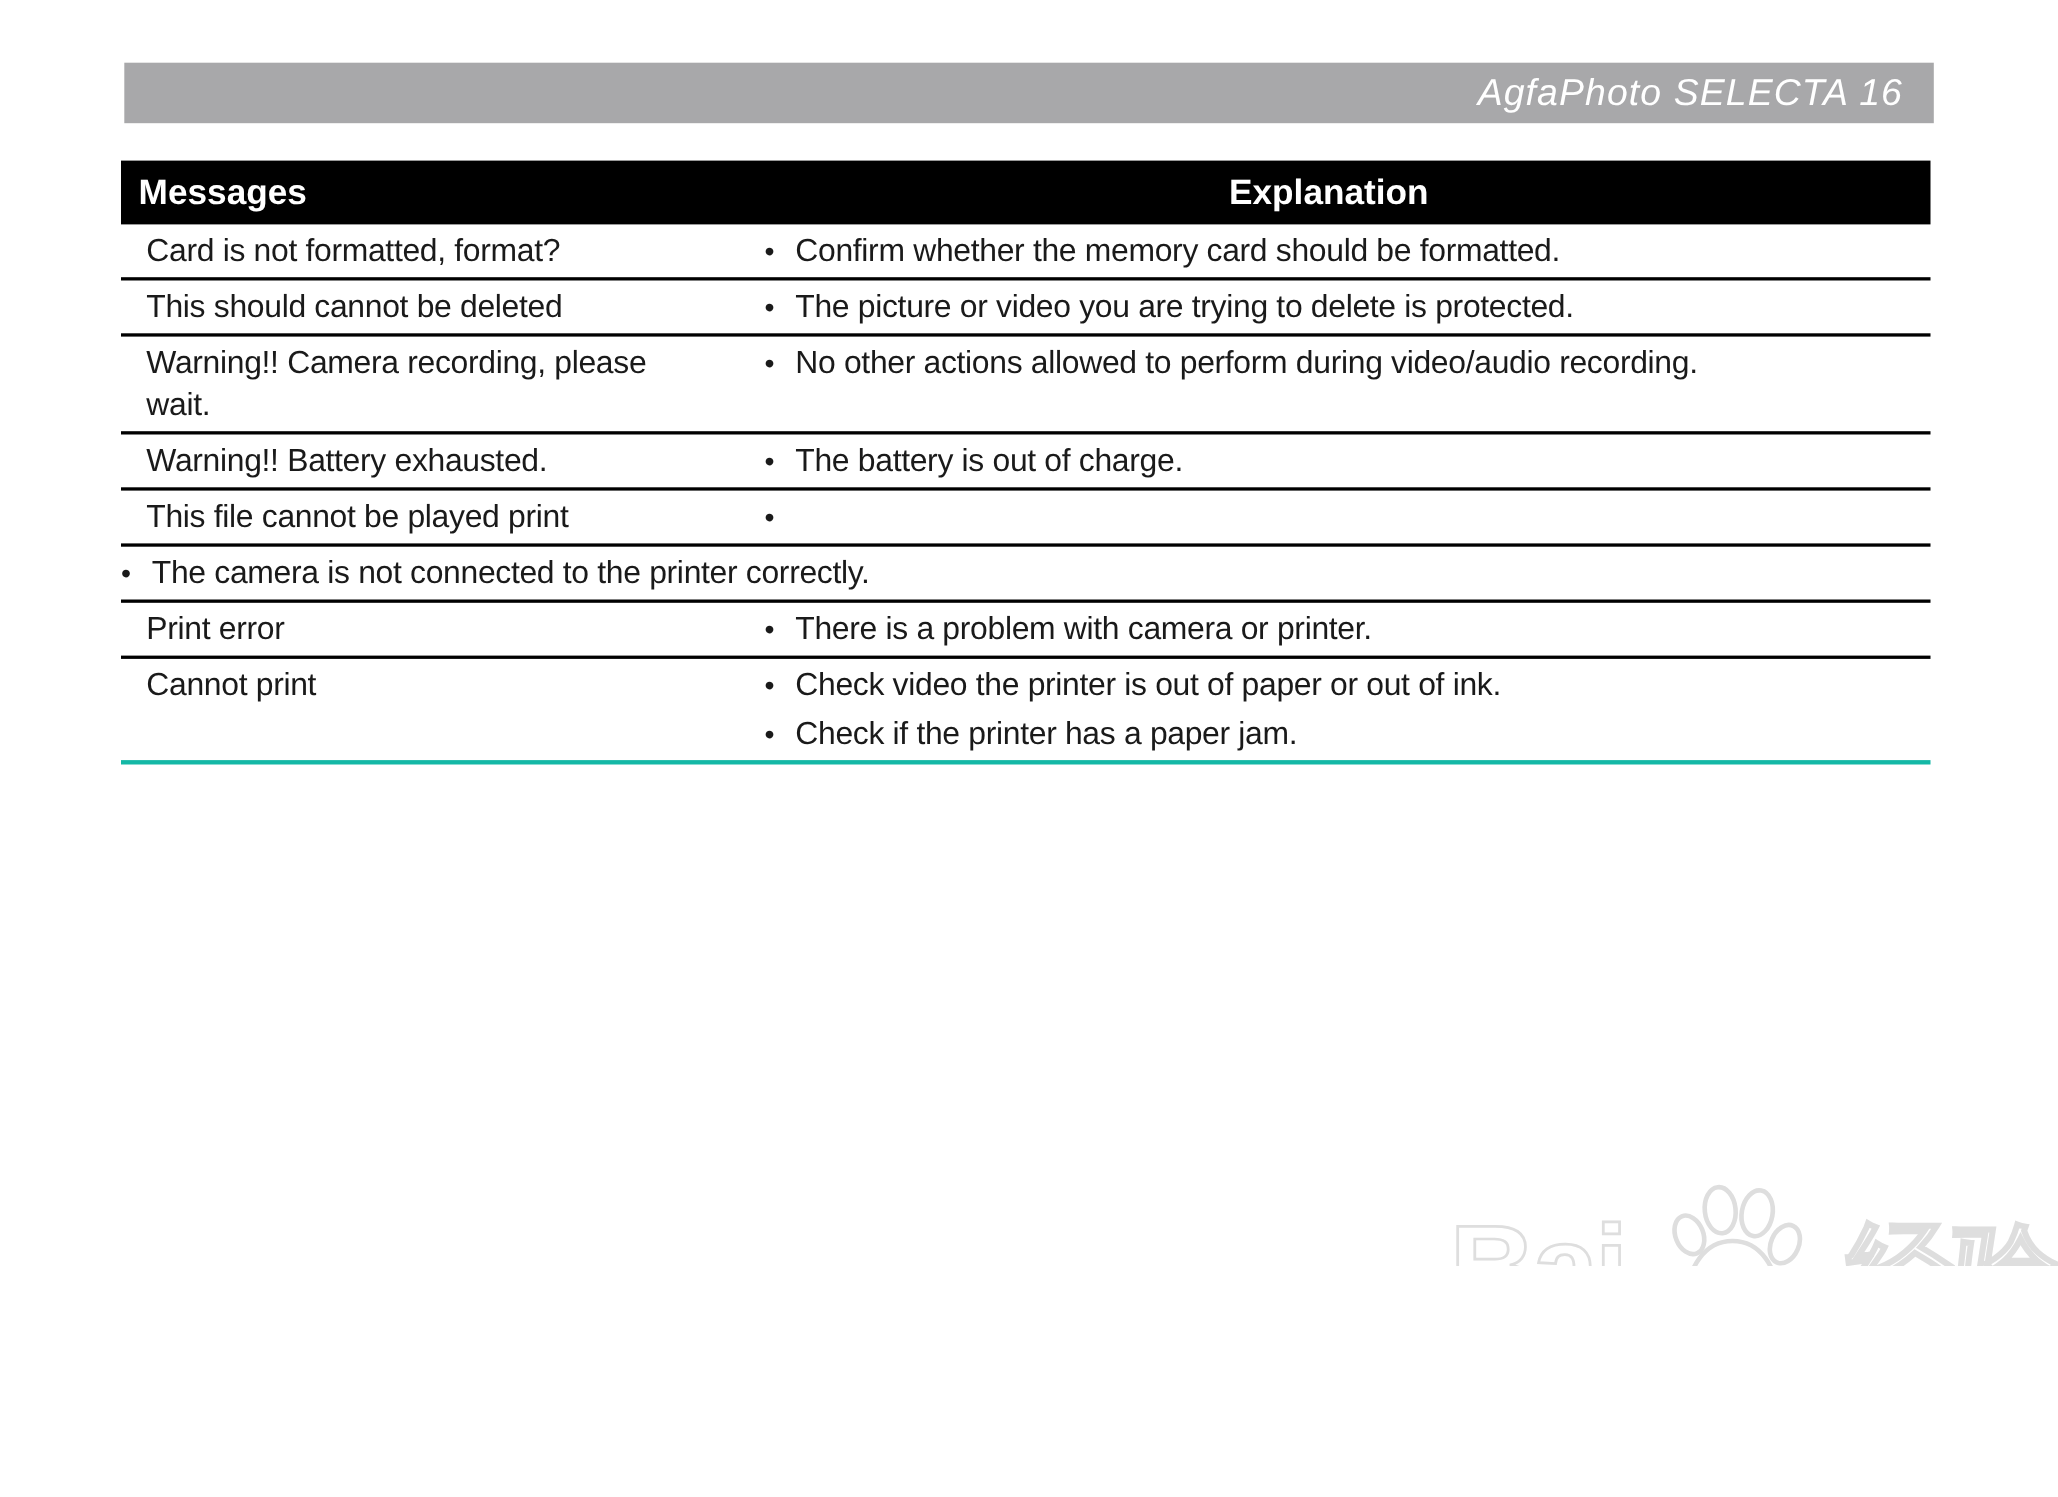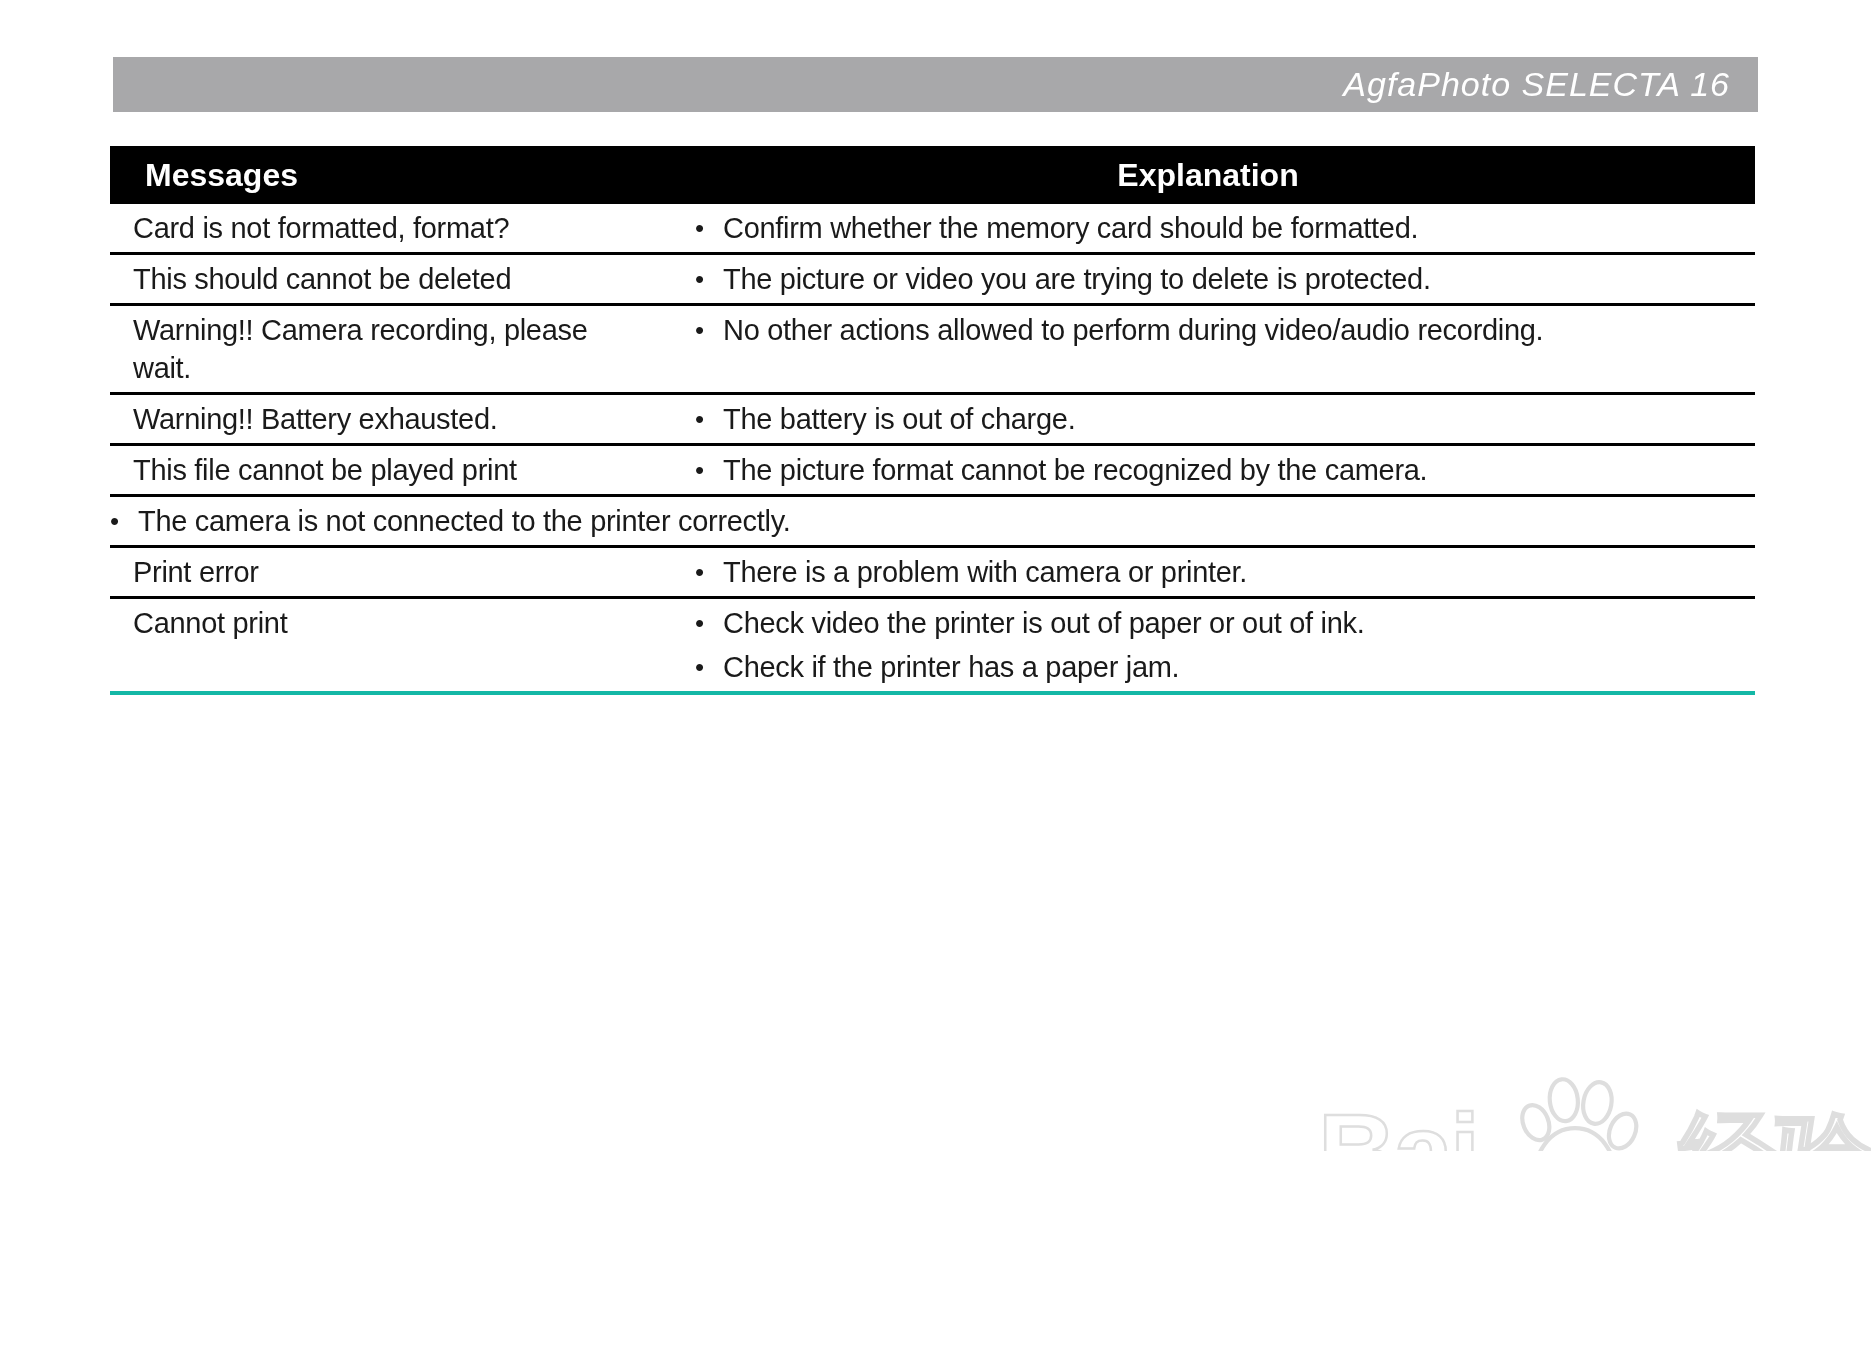--- a/index.html
+++ b/index.html
@@ -21,21 +21,21 @@
     color:#ffffff; font-style:italic; font-size:34px; letter-spacing:1px;
   }
 
   
   .ttable { position:absolute; left:110px; top:146px; width:1645px; }
   .thead {
     position:relative; height:58px;
     background:var(--table-header-bg, #000000);
     color:#ffffff; font-weight:bold; font-size:32px;
   }
-  .th-msg { position:absolute; left:35px; top:50%; transform:translateY(-50%); }
+  .th-msg { position:absolute; left:16px; top:50%; transform:translateY(-50%); }
   .th-exp { position:absolute; left:1098px; top:50%; transform:translate(-50%,-50%); }
 
   .trow { display:flex; border-bottom:3px solid #000; padding:5px 0; box-sizing:border-box; }
   .trow:last-child { border-bottom:4px solid #14b8a6; }
   .cell-msg {
     width:585px; box-sizing:border-box; padding-left:23px; padding-right:82px;
     font-size:29px; line-height:38px; letter-spacing:-0.3px;
   }
   .cell-exp { flex:1; font-size:29px; line-height:38px; letter-spacing:-0.3px; }
   .exp-line { display:flex; align-items:flex-start; margin-bottom:6px; }
@@ -123,21 +123,20 @@
               <span class="bullet">•</span>
               <span>The battery is out of charge.</span>
             </div>
           </div>
         </div>
         <div class="trow">
           <div class="cell-msg">This file cannot be played print</div>
           <div class="cell-exp">
             <div class="exp-line">
               <span class="bullet">•</span>
-              <span>The picture format cannot be recognized by the camera.</span>
             </div>
           </div>
         </div>
         <div class="trow">
           <div class="cell-exp">
             <div class="exp-line">
               <span class="bullet">•</span>
               <span>The camera is not connected to the printer correctly.</span>
             </div>
           </div>

